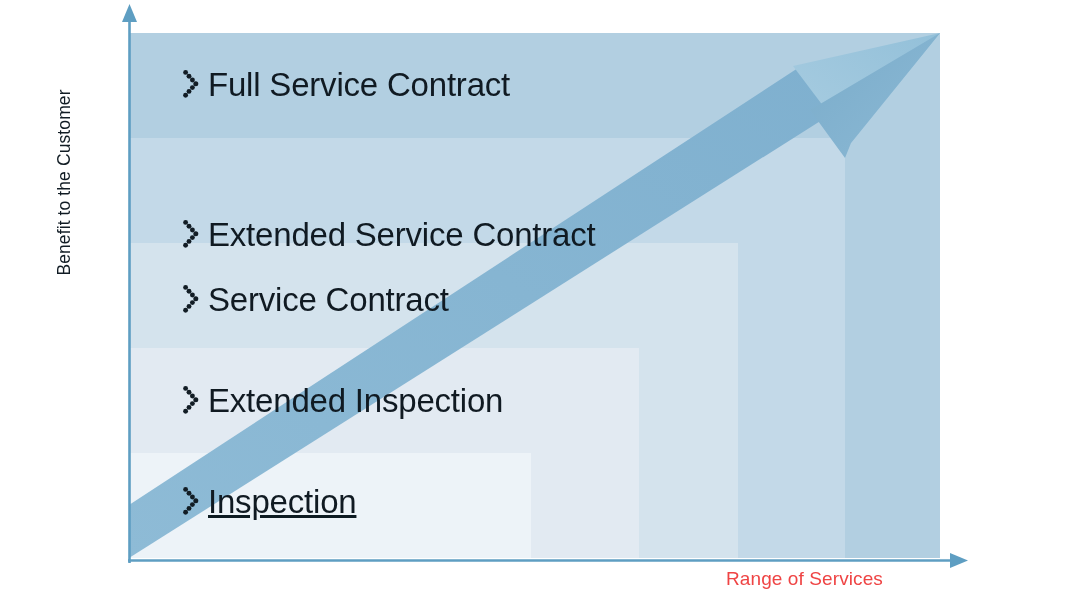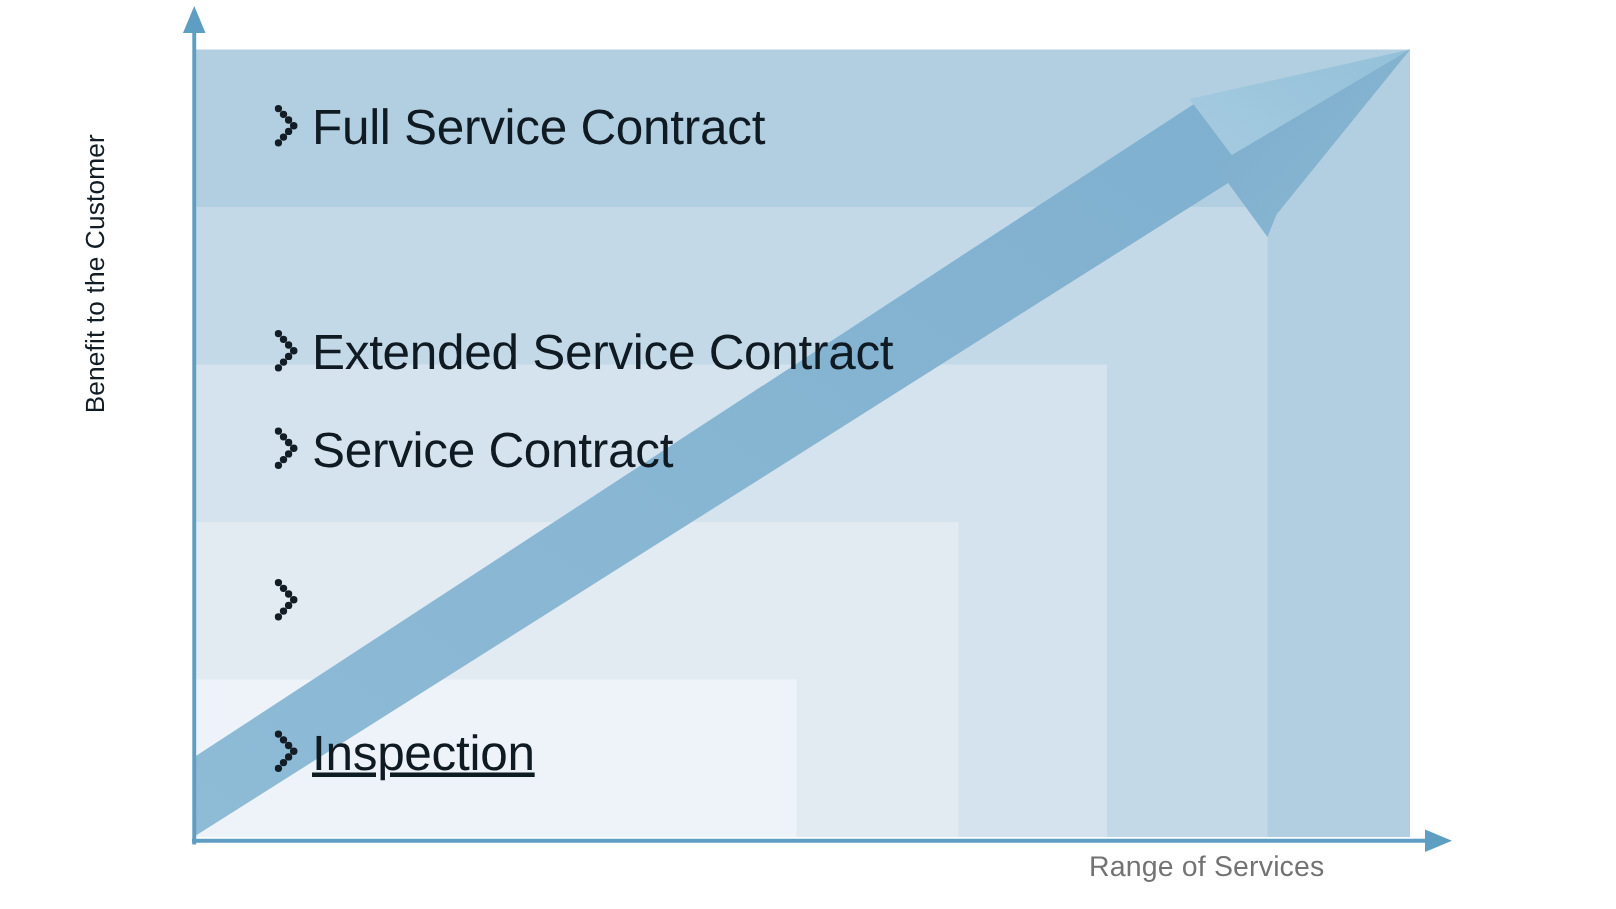--- a/index.html
+++ b/index.html
@@ -48,21 +48,21 @@
     white-space: nowrap;
   }
 
   
   .x-axis-label {
     position: absolute;
     left: 726px;
     top: 568px;
     font-size: 19px;
     letter-spacing: 0.1px;
-    color: #737373;
+    color: #ef4444;
     white-space: nowrap;
   }
 
   
   .steps-layer {
     position: absolute;
     left: 0; top: 0;
     width: 1077px;
     height: 606px;
   }
@@ -208,20 +208,21 @@
           <svg class="chev" viewBox="0 0 18 30">
             <circle cx="2.6" cy="3.4" r="2.45" fill="#121d25"></circle>
             <circle cx="6" cy="7.2" r="2.45" fill="#121d25"></circle>
             <circle cx="9.4" cy="11" r="2.45" fill="#121d25"></circle>
             <circle cx="12.8" cy="14.8" r="2.5" fill="#121d25"></circle>
             <circle cx="9.4" cy="18.6" r="2.45" fill="#121d25"></circle>
             <circle cx="6" cy="22.4" r="2.45" fill="#121d25"></circle>
             <circle cx="2.6" cy="26.2" r="2.45" fill="#121d25"></circle>
           </svg>
         </span>
+        <span class="row-label">Extended Inspection</span>
       </div>
       <div class="row" style="top: 477px; text-decoration: underline;">
         <span style="display: flex;">
           <svg class="chev" viewBox="0 0 18 30">
             <circle cx="2.6" cy="3.4" r="2.45" fill="#121d25"></circle>
             <circle cx="6" cy="7.2" r="2.45" fill="#121d25"></circle>
             <circle cx="9.4" cy="11" r="2.45" fill="#121d25"></circle>
             <circle cx="12.8" cy="14.8" r="2.5" fill="#121d25"></circle>
             <circle cx="9.4" cy="18.6" r="2.45" fill="#121d25"></circle>
             <circle cx="6" cy="22.4" r="2.45" fill="#121d25"></circle>

